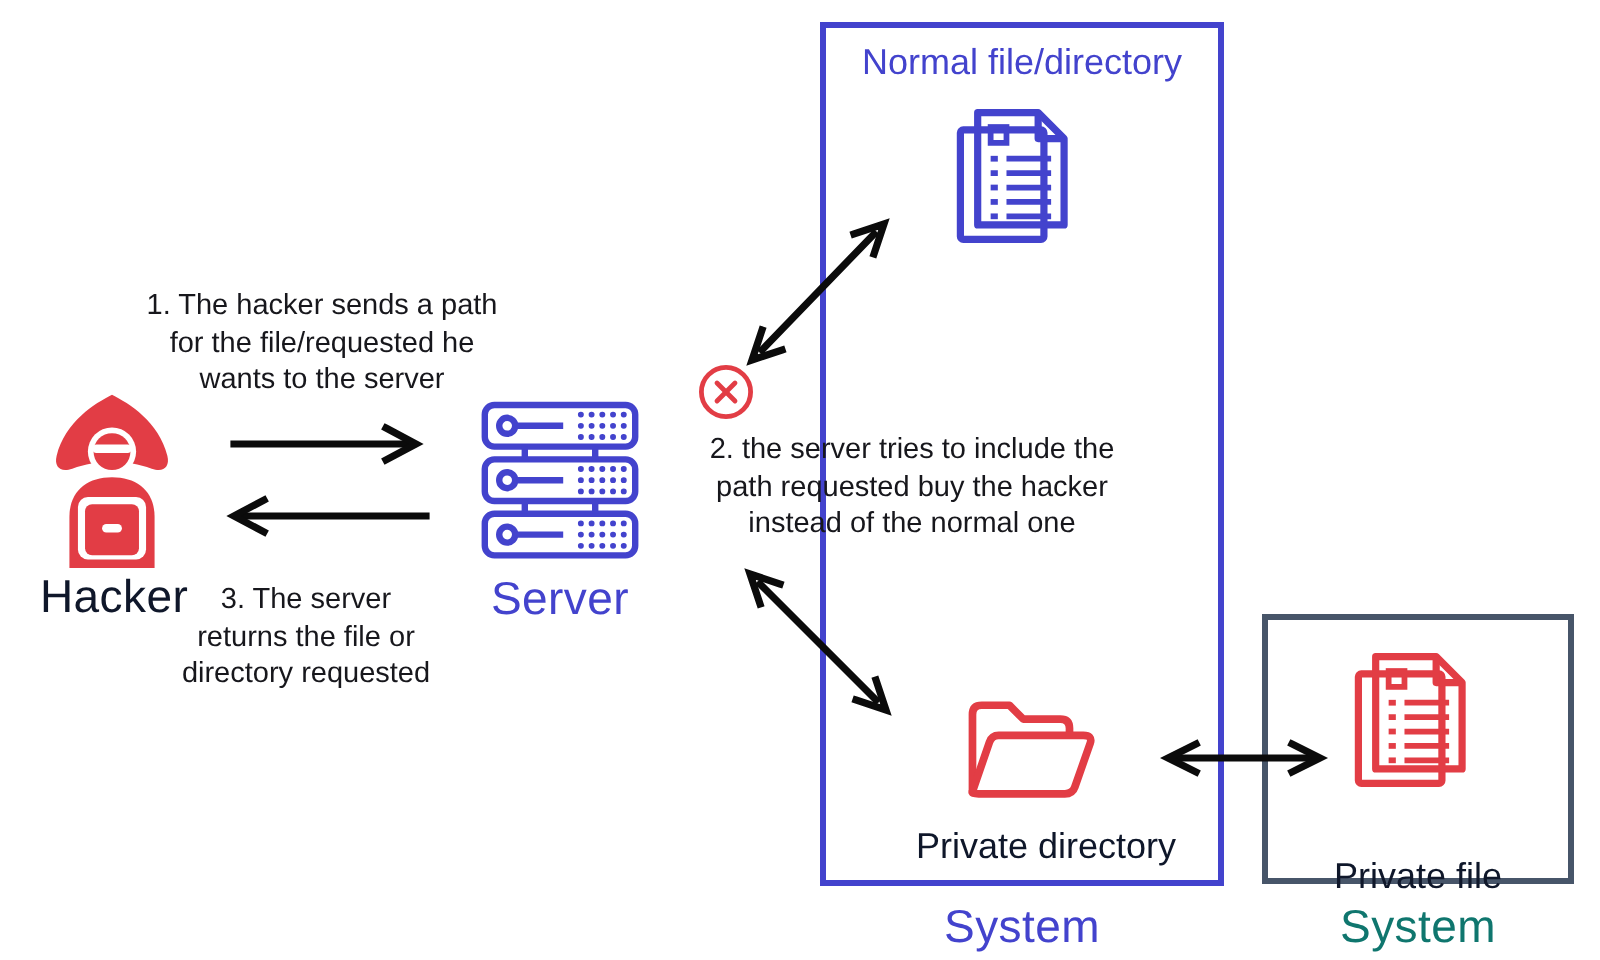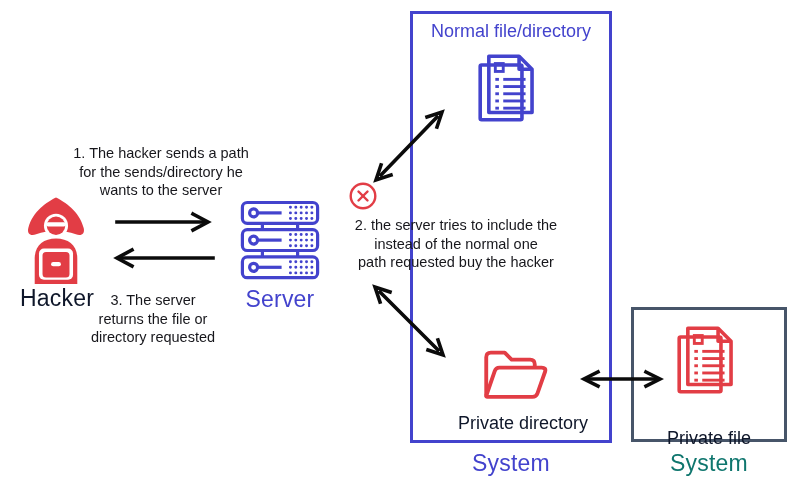--- a/index.html
+++ b/index.html
@@ -145,32 +145,32 @@
     <svg viewBox="0 0 104 24">
         <g class="arrow-stroke">
       <line x1="101" y1="12" x2="8" y2="12"></line>
       <polyline points="20,4 5,12 20,20"></polyline>
     </g>
       </svg>
   </div>
 
   <div class="abs note step1">
     <span>1. The hacker sends a path</span>
-    <span>for the sends/directory he</span>
+    <span>for the file/requested he</span>
     <span>wants to the server</span>
   </div>
   <div class="abs note step3">
     <span>3. The server</span>
     <span>returns the file or</span>
     <span>directory requested</span>
   </div>
   <div class="abs note step2">
     <span>2. the server tries to include the</span>
+    <span>path requested buy the hacker</span>
     <span>instead of the normal one</span>
-    <span>path requested buy the hacker</span>
   </div>
 
   <div class="abs circle-x">
     <svg viewBox="0 0 30 30">
         <g class="red-stroke" stroke-width="2.4" stroke-linecap="round">
       <circle cx="15" cy="15" r="12.3"></circle>
       <line x1="10.5" y1="10.5" x2="19.5" y2="19.5"></line>
       <line x1="19.5" y1="10.5" x2="10.5" y2="19.5"></line>
     </g>
       </svg>

